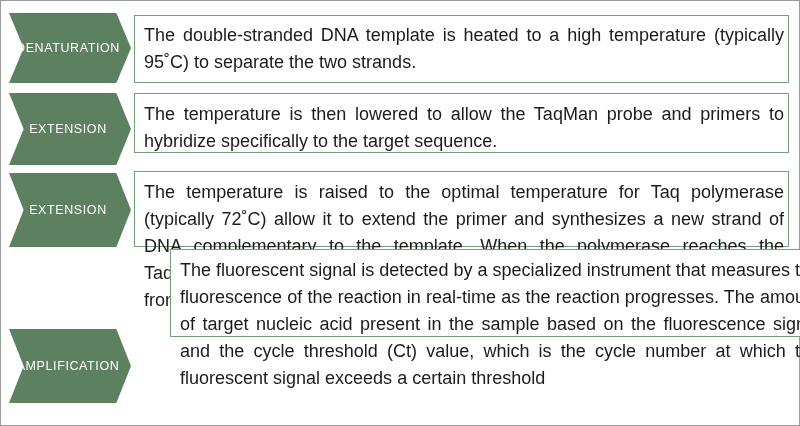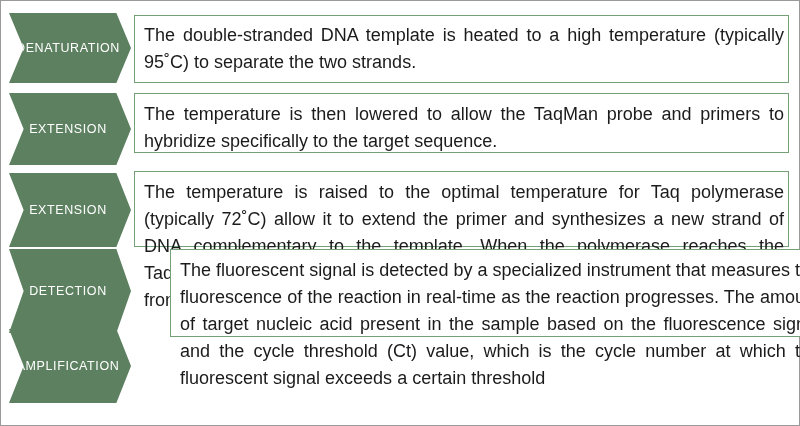--- a/index.html
+++ b/index.html
@@ -119,23 +119,20 @@
   <div class="row" id="row-2">
     <div class="stage">
       <span class="stage-label">EXTENSION</span>
     </div>
     <div class="desc">
       <span class="desc-text">The temperature is raised to the optimal temperature for Taq polymerase (typically 72˚C) allow it to extend the primer and synthesizes a new strand of DNA complementary to the template.  When the polymerase reaches the TaqMan probe, it cleaves the probe, separating the fluorescent reporter dye from the quencher to release a fluorescent signal.</span>
     </div>
   </div>
 
   <div class="row" id="row-3">
-    <div class="stage">
-      <span class="stage-label">DETECTION</span>
-    </div>
     <div class="desc">
       <span class="desc-text">The fluorescent signal is detected by a specialized instrument that measures the fluorescence of the reaction in real-time as the reaction progresses. The amount of target nucleic acid present in the sample based on the fluorescence signal and the cycle threshold (Ct) value, which is the cycle number at which the fluorescent signal exceeds a certain threshold</span>
     </div>
   </div>
 
   <div class="row" id="row-4">
     <div class="stage">
       <span class="stage-label">AMPLIFICATION</span>
     </div>
   </div>

